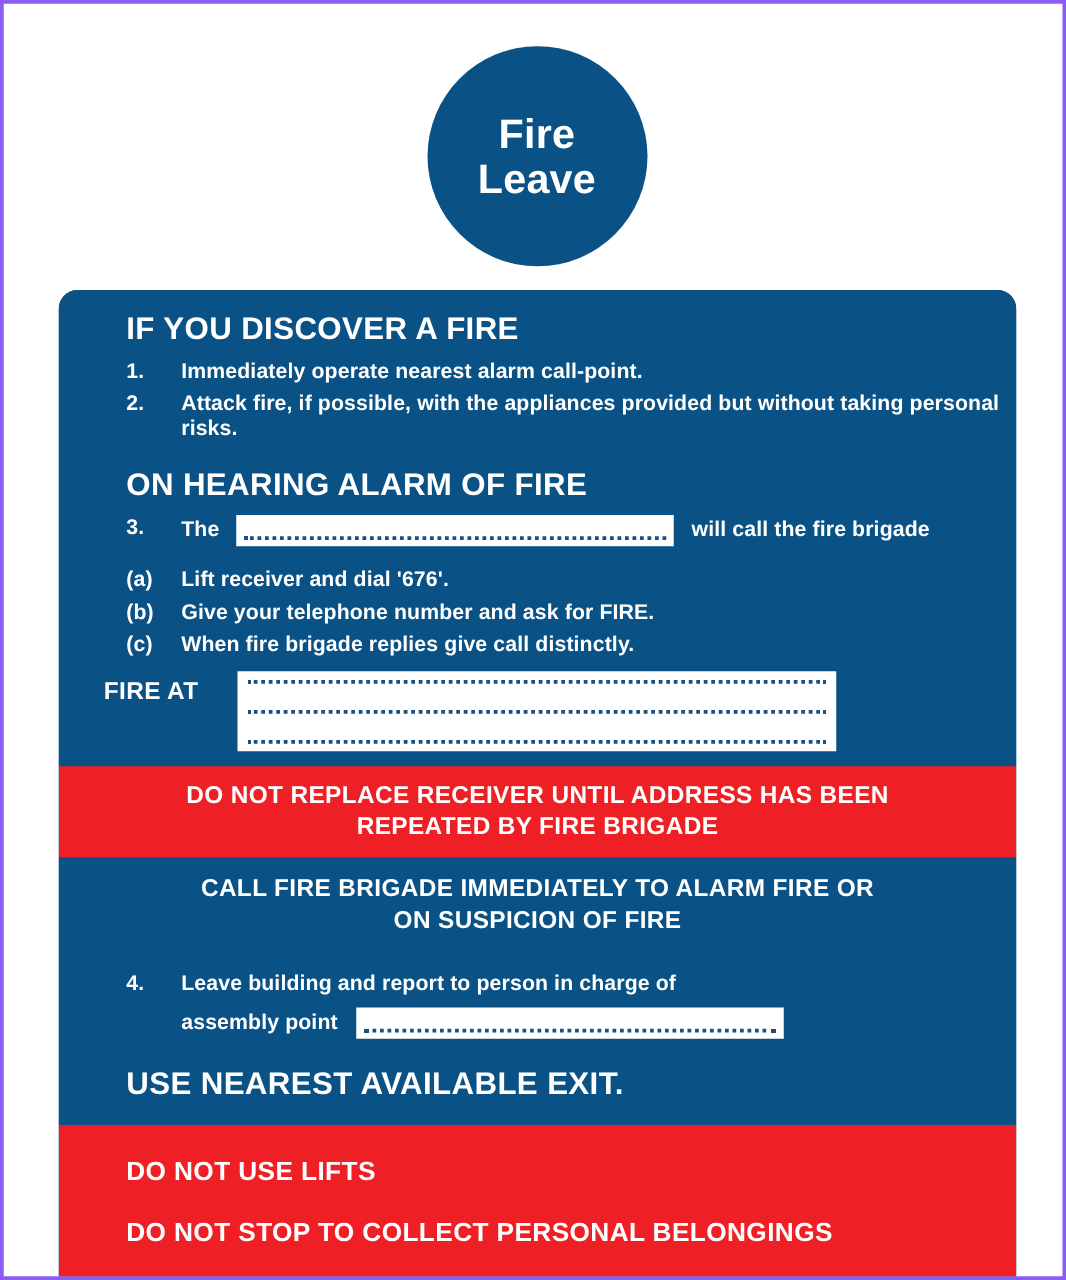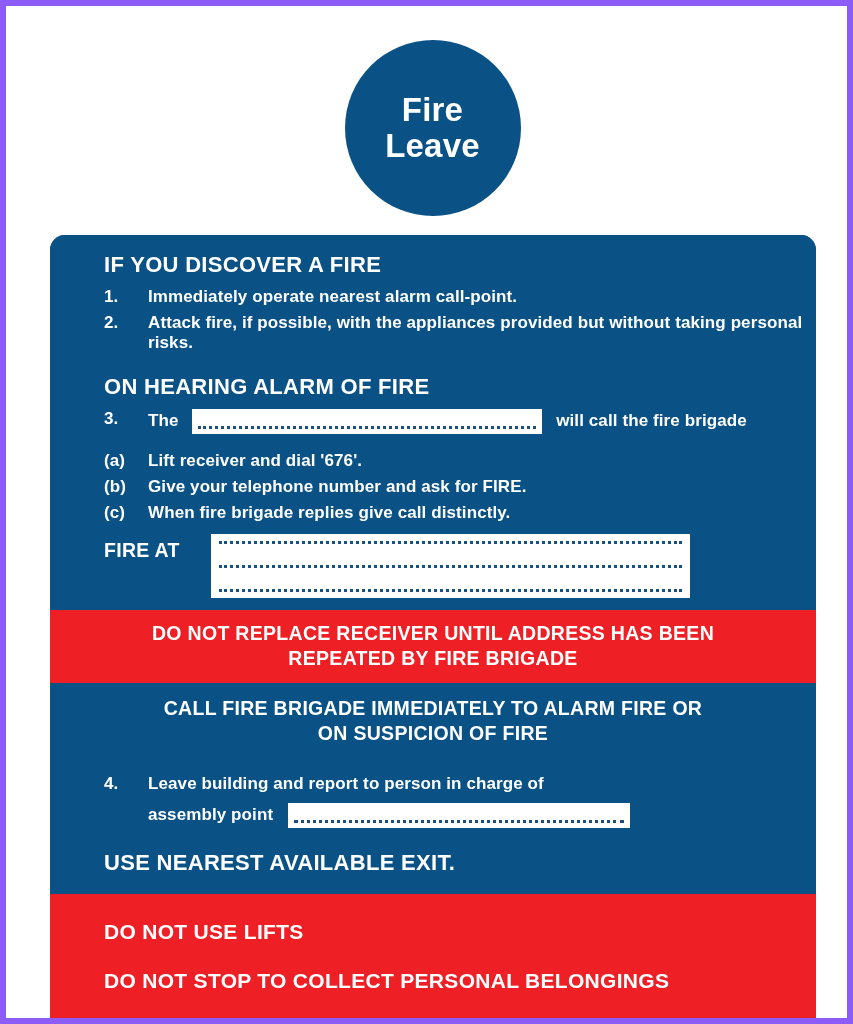--- a/index.html
+++ b/index.html
@@ -14,21 +14,21 @@
     -webkit-font-smoothing: antialiased;
   }
 
   
   .page {
     position: relative;
     box-sizing: border-box;
     width: 853px;
     height: 1024px;
     background: #ffffff;
-    border: 6px solid #8b5cf6;
+    border: 3px solid #8b5cf6;
     overflow: hidden;
   }
 
   
   .badge-wrap {
     position: absolute;
     left: 0;
     top: 34px;
     width: 853px;
     display: flex;
@@ -66,21 +66,21 @@
 
   .blue { background: #0a5285; }
   .red  { background: #ee2026; }
 
   .pad { padding: 0 0 0 54px; }
 
   
   .sec-head {
     color: #ffffff;
     font-weight: bold;
-    font-size: 22px;
+    font-size: 25px;
     letter-spacing: .3px;
   }
   .item {
     display: flex;
     color: #ffffff;
     font-weight: bold;
     font-size: 17px;
     letter-spacing: .1px;
   }
   .item .marker {
@@ -143,21 +143,21 @@
   
   .s-discover { padding-top: 17px; }
   .row-gap-s { height: 9px; }
   .row-gap-m { height: 17px; }
   .row-gap-l { height: 21px; }
   .line-gap  { height: 6px; }
 
   .fireat-row {
     display: flex;
     align-items: flex-start;
-    padding-left: 54px;
+    padding-left: 36px;
   }
   .fireat-label {
     color: #ffffff;
     font-weight: bold;
     font-size: 19.5px;
     letter-spacing: .3px;
     width: 107px;
     flex: 0 0 107px;
     padding-top: 5px;
   }

